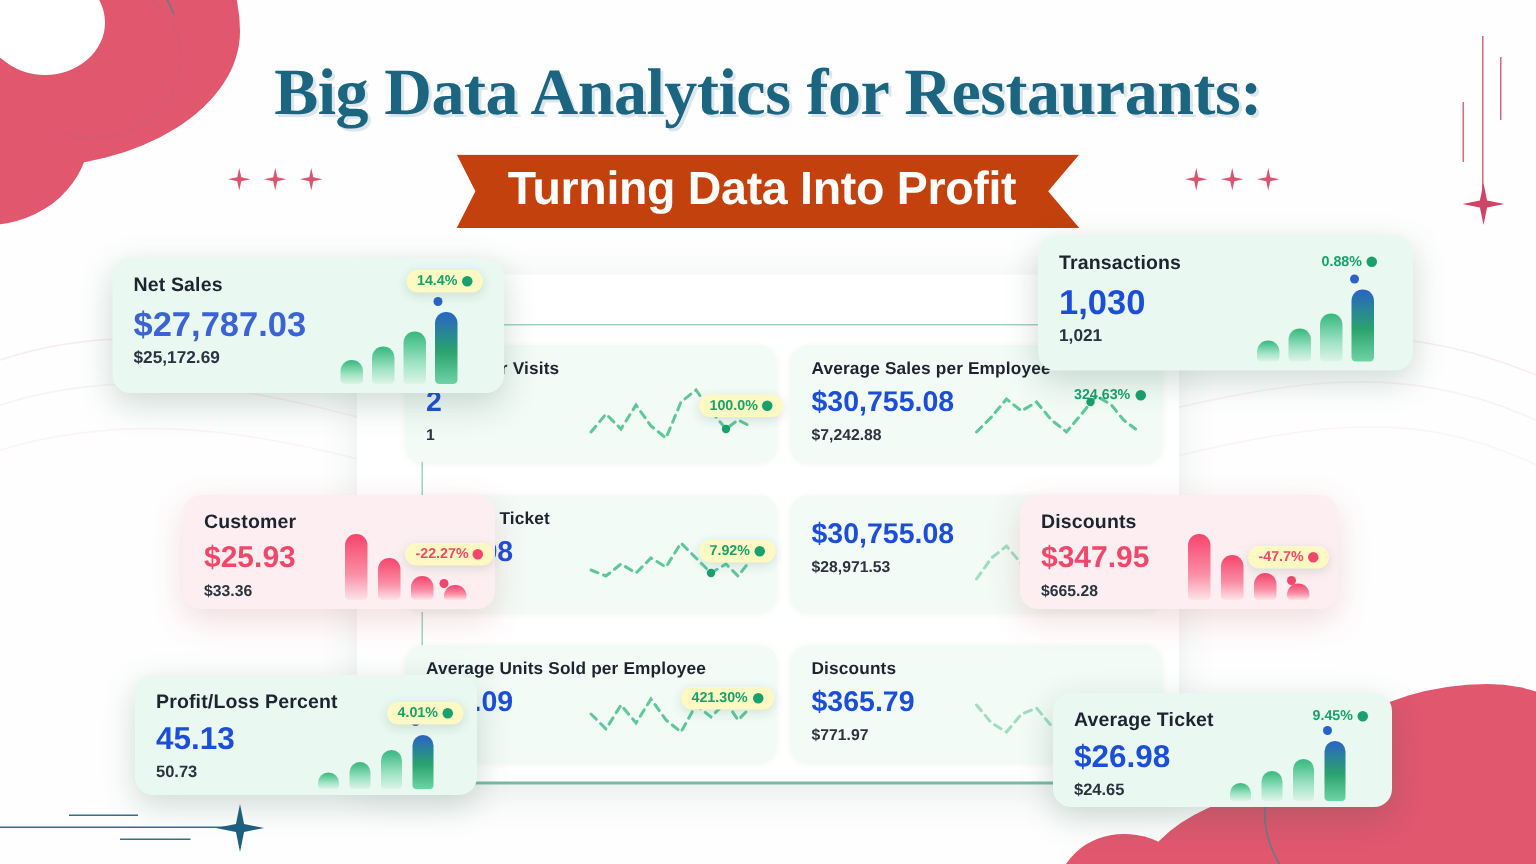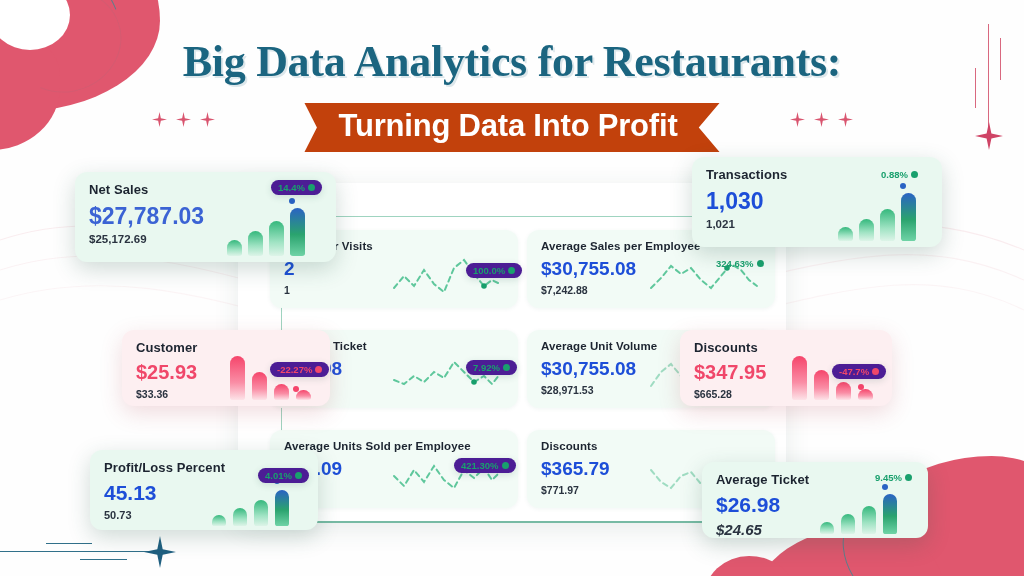--- a/index.html
+++ b/index.html
@@ -76,21 +76,21 @@
   .card-title{font-size:11.5px;font-weight:700;color:#1c2430;letter-spacing:.1px;white-space:nowrap;}
   .card.float .card-title{font-size:13px;}
   .card-value{font-weight:700;line-height:1.08;color:#1d4ed8;margin-top:7px;white-space:nowrap;}
   .card-sub{font-size:10.5px;font-weight:700;color:#2a3340;margin-top:4px;white-space:nowrap;}
   .card.float .card-value{font-size:23px;}
   .card.float .card-sub{font-size:11.5px;}
   .card.grid .card-value{font-size:19px;}
   .v-blue{color:#3b63d4;}
   .v-red{color:#f0476a;}
   .badge{
-    position:absolute;background:#4c1d95;border-radius:11px;padding:2px 7px;
+    position:absolute;background:#fef9c3;border-radius:11px;padding:2px 7px;
     font-size:9.5px;font-weight:700;color:#19a06d;white-space:nowrap;
     box-shadow:0 2px 7px rgba(40,90,75,.16);display:flex;align-items:center;gap:3px;
   }
   .badge.flat{box-shadow:none;background:transparent;}
   .badge.neg{color:#f0476a;}
   .dot{width:7px;height:7px;border-radius:50%;background:#19a06d;display:inline-block;}
   .dot.neg{background:#f0476a;}
   .chart{position:absolute;}
   .bars{position:absolute;display:flex;align-items:flex-end;gap:6px;}
   .bar{width:15px;border-radius:8px 8px 3px 3px;background:linear-gradient(180deg,#35b87d 0%,#9fe3c3 60%,#ddf4e8 100%);}
@@ -207,21 +207,20 @@
       <path d="M2 26 L12 30 L22 22 L32 28 L42 18 L52 24 L62 8 L72 18 L82 28 L92 22 L100 30 L108 20" fill="none" stroke="#5fc79c" stroke-width="2" stroke-dasharray="5 4" stroke-linecap="round"></path>
       <circle cx="82" cy="28" r="2.8" fill="#19a06d"></circle>
     </svg>
     <div class="badge" style="left:196px;top:30px;">
       <span>7.92%</span>
       <span class="dot"></span>
     </div>
   </div>
 
   <div class="card grid" style="left:527px;top:330px;width:248px;height:78px;">
-    <div class="card-title">Average Unit Volume</div>
     <div class="card-value">$30,755.08</div>
     <div class="card-sub">$28,971.53</div>
     <svg class="spark chart" width="110" height="42" viewBox="0 0 110 42" style="left:122px;top:24px;">
       <path d="M2 32 L12 18 L22 10 L32 22 L42 30 L52 20 L62 12 L72 24 L82 18 L92 28 L100 22 L108 30" fill="none" stroke="#9fdcc2" stroke-width="2" stroke-dasharray="5 4" stroke-linecap="round"></path>
     </svg>
   </div>
 
   <div class="card grid" style="left:270px;top:430px;width:248px;height:78px;">
     <div class="card-title">Average Units Sold per Employee</div>
     <div class="card-value">$30.09</div>
@@ -326,21 +325,21 @@
     <div class="bar-dot" style="left:184px;top:28px;"></div>
     <div class="badge" style="left:168px;top:18px;">
       <span>4.01%</span>
       <span class="dot"></span>
     </div>
   </div>
 
   <div class="card float" style="left:702px;top:462px;width:226px;height:76px;">
     <div class="card-title">Average Ticket</div>
     <div class="card-value" style="font-size:21px;">$26.98</div>
-    <div class="card-sub" style="font-size:15px;font-style:italic;">$24.65</div>
+    <div class="card-sub" style="font-size:11px;">$24.65</div>
     <div class="bars" style="left:118px;top:28px;height:44px;gap:7px;">
       <div class="bar" style="height:12px;width:14px;"></div>
       <div class="bar" style="height:20px;width:14px;"></div>
       <div class="bar" style="height:28px;width:14px;"></div>
       <div class="bar last" style="height:40px;width:14px;"></div>
     </div>
     <div class="bar-dot" style="left:180px;top:22px;"></div>
     <div class="badge flat" style="left:166px;top:8px;">
       <span>9.45%</span>
       <span class="dot"></span>

